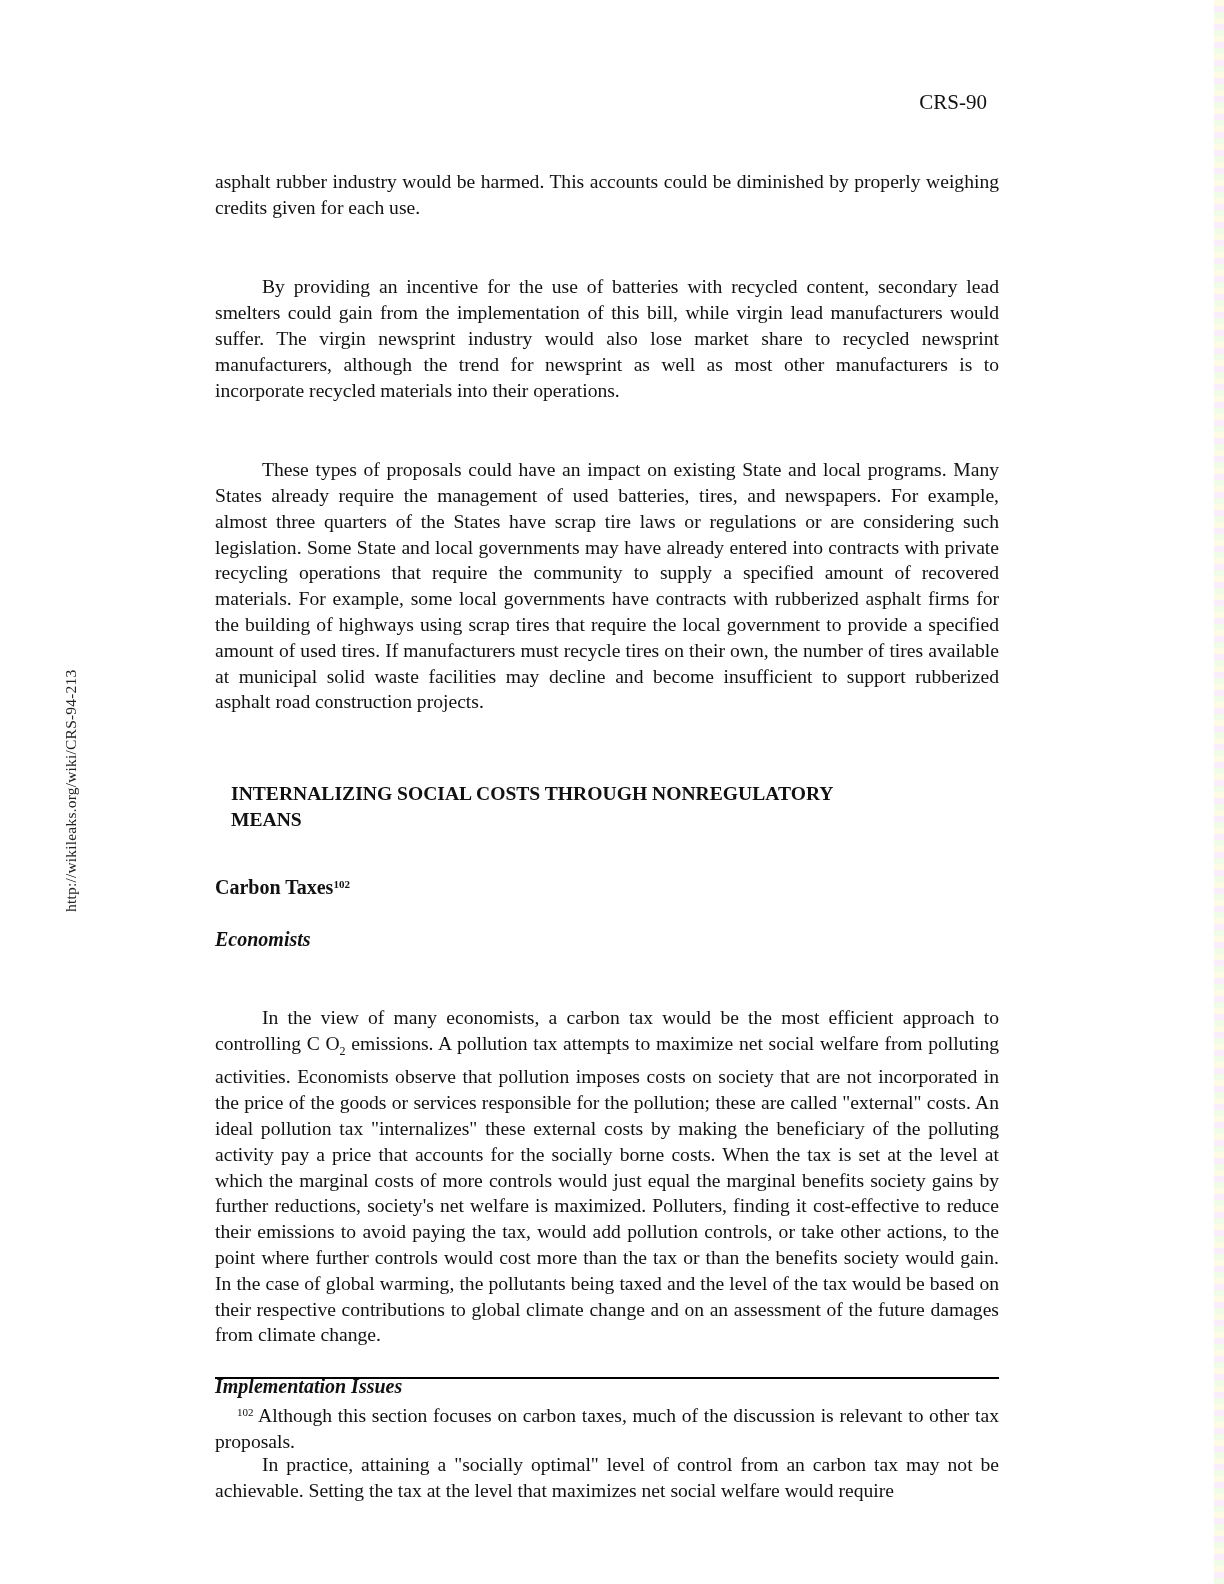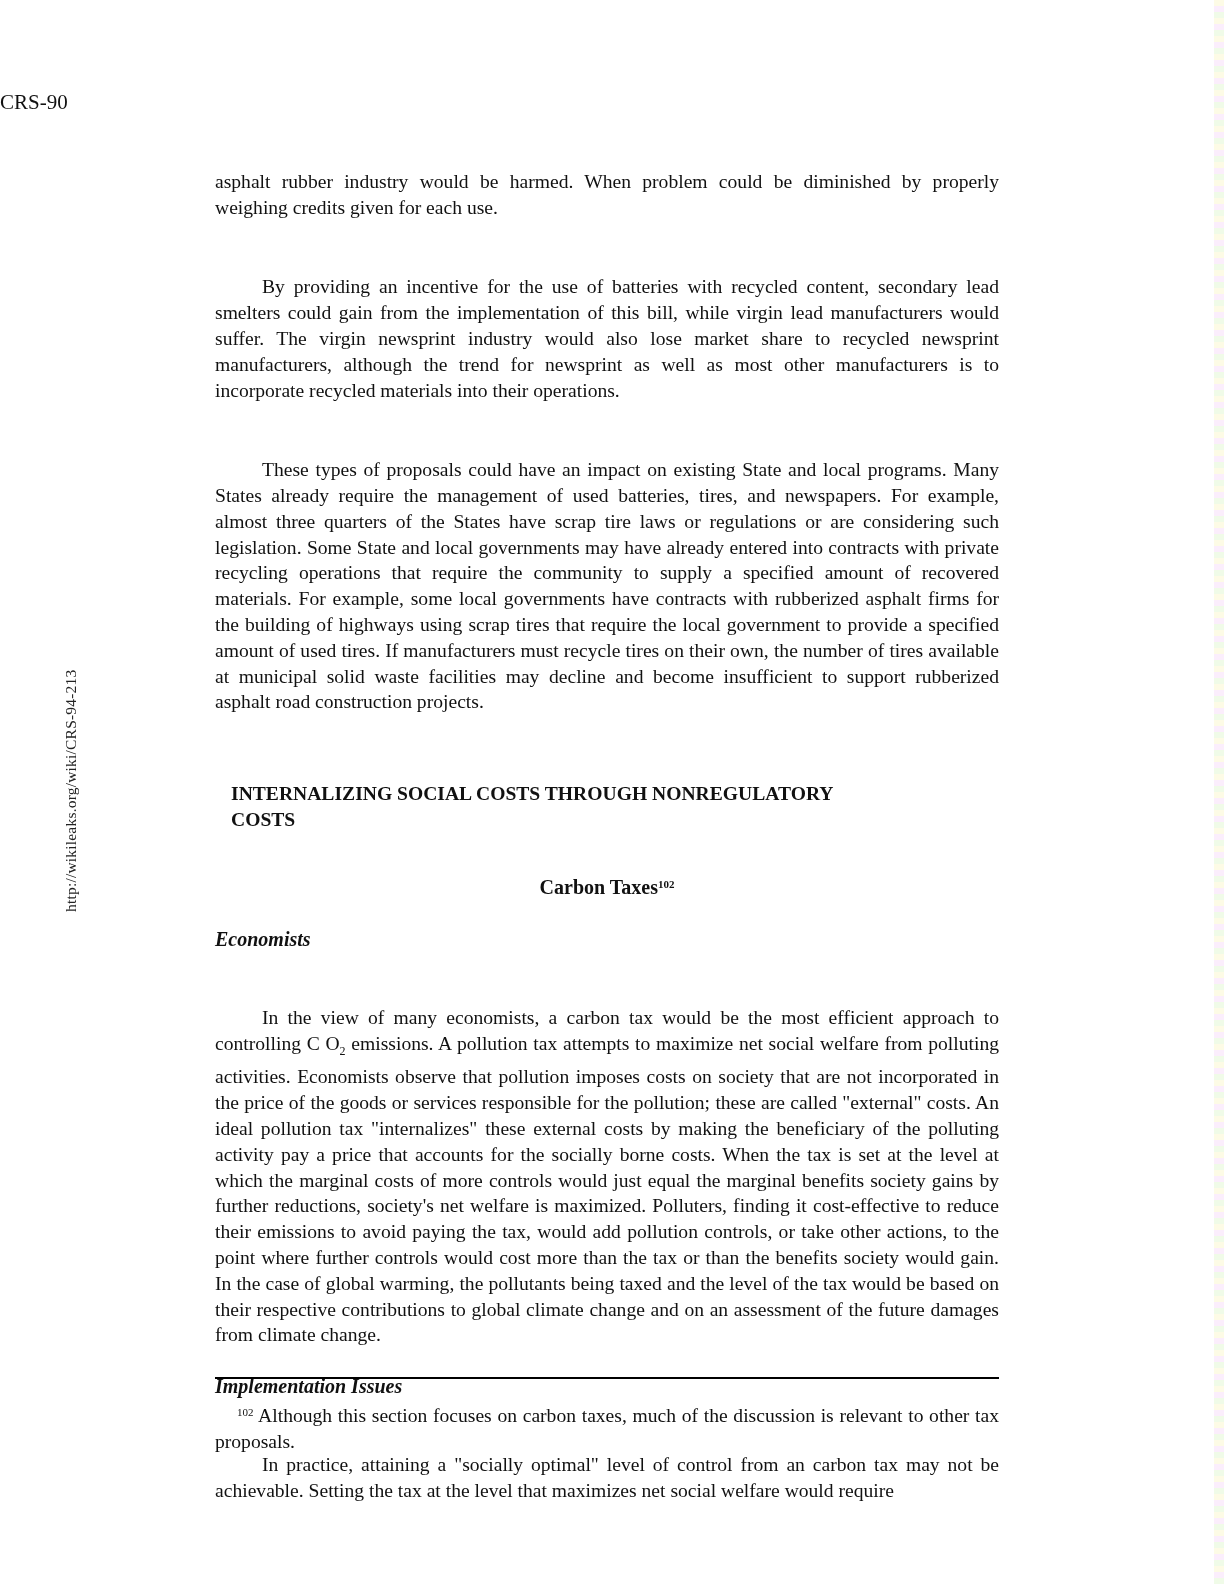--- a/index.html
+++ b/index.html
@@ -2,54 +2,54 @@
 <html><head>
 <meta charset="utf-8">
 <style>
   html, body { margin: 0; padding: 0; background: #ffffff; }
   body { width: 1224px; height: 1584px; position: relative; overflow: hidden;
          font-family: "Liberation Serif", "DejaVu Serif", serif; color: #111; }
   .edge { position: absolute; right: 0; top: 0; width: 10px; height: 1584px;
           background: repeating-linear-gradient(180deg,#fdfbe6 0 6px,#fbeefc 6px 12px,#f0fbe8 12px 18px); }
   .side-url { position: absolute; left: 62px; top: 912px; transform-origin: 0 0; transform: rotate(-90deg);
               font-size: 15.5px; letter-spacing: 0.2px; color: #222; white-space: nowrap; }
-  .page-num { position: absolute; top: 90px; left: 0; width: 987px; text-align: left; font-size: 21px; }
+  .page-num { position: absolute; top: 90px; left: 0; width: 987px; text-align: right; font-size: 21px; }
   .content { position: absolute; left: 215px; top: 169px; width: 784px; }
   p { margin: 0; font-size: 19.6px; line-height: 25.8px; text-align: justify; }
   p.indent { text-indent: 47px; margin-top: 28px; }
   .gap { height: 25.8px; }
   h2 { margin: 16px; font-size: 19.6px; line-height: 26px; font-weight: bold; }
-  h3 { margin: 0; font-size: 20px; line-height: 26px; font-weight: bold; text-align: center; }
+  h3 { margin: 0; font-size: 20px; line-height: 26px; font-weight: bold; }
   h4 { margin: 0; font-size: 20px; line-height: 26px; font-weight: bold; font-style: italic; }
   sup { font-size: 11px; vertical-align: top; position: relative; top: -3px; }
   sub { font-size: 12px; }
   .rule { position: absolute; left: 215px; top: 1377px; width: 784px; height: 2px; background: #000; }
   .footnote { position: absolute; left: 215px; top: 1403px; width: 784px; }
   .footnote p { text-indent: 22px; }
 </style>
 </head>
 <body>
 
 <div class="edge"></div>
 
 <div class="side-url">http://wikileaks.org/wiki/CRS-94-213</div>
 
 <div class="page-num">CRS-90</div>
 
 <div class="content">
-  <p>asphalt rubber industry would be harmed. When problem could be diminished by properly weighing credits given for each use.</p>
+  <p>asphalt rubber industry would be harmed. This accounts could be diminished by properly weighing credits given for each use.</p>
   <div class="gap"></div>
   <p class="indent">By providing an incentive for the use of batteries with recycled content, secondary lead smelters could gain from the implementation of this bill, while virgin lead manufacturers would suffer. The virgin newsprint industry would also lose market share to recycled newsprint manufacturers, although the trend for newsprint as well as most other manufacturers is to incorporate recycled materials into their operations.</p>
   <div class="gap"></div>
   <p class="indent">These types of proposals could have an impact on existing State and local programs. Many States already require the management of used batteries, tires, and newspapers. For example, almost three quarters of the States have scrap tire laws or regulations or are considering such legislation. Some State and local governments may have already entered into contracts with private recycling operations that require the community to supply a specified amount of recovered materials. For example, some local governments have contracts with rubberized asphalt firms for the building of highways using scrap tires that require the local government to provide a specified amount of used tires. If manufacturers must recycle tires on their own, the number of tires available at municipal solid waste facilities may decline and become insufficient to support rubberized asphalt road construction projects.</p>
   <div class="gap"></div>
   <div style="height:24px"></div>
   <h2>
     <span>INTERNALIZING SOCIAL COSTS THROUGH NONREGULATORY</span><br>
-    <span>COSTS</span>
+    <span>MEANS</span>
   </h2>
   <div style="height:25px"></div>
   <h3><span>Carbon Taxes</span><sup>102</sup></h3>
   <div style="height:26px"></div>
   <h4>Economists</h4>
   <div style="height:25px"></div>
   <p class="indent"><span>In the view of many economists, a carbon tax would be the most efficient approach to controlling C O</span><sub>2</sub><span> emissions. A pollution tax attempts to maximize net social welfare from polluting activities. Economists observe that pollution imposes costs on society that are not incorporated in the price of the goods or services responsible for the pollution; these are called "external" costs. An ideal pollution tax "internalizes" these external costs by making the beneficiary of the polluting activity pay a price that accounts for the socially borne costs. When the tax is set at the level at which the marginal costs of more controls would just equal the marginal benefits society gains by further reductions, society's net welfare is maximized. Polluters, finding it cost-effective to reduce their emissions to avoid paying the tax, would add pollution controls, or take other actions, to the point where further controls would cost more than the tax or than the benefits society would gain. In the case of global warming, the pollutants being taxed and the level of the tax would be based on their respective contributions to global climate change and on an assessment of the future damages from climate change.</span></p>
   <div style="height:25px"></div>
   <h4>Implementation Issues</h4>
   <div style="height:25px"></div>

